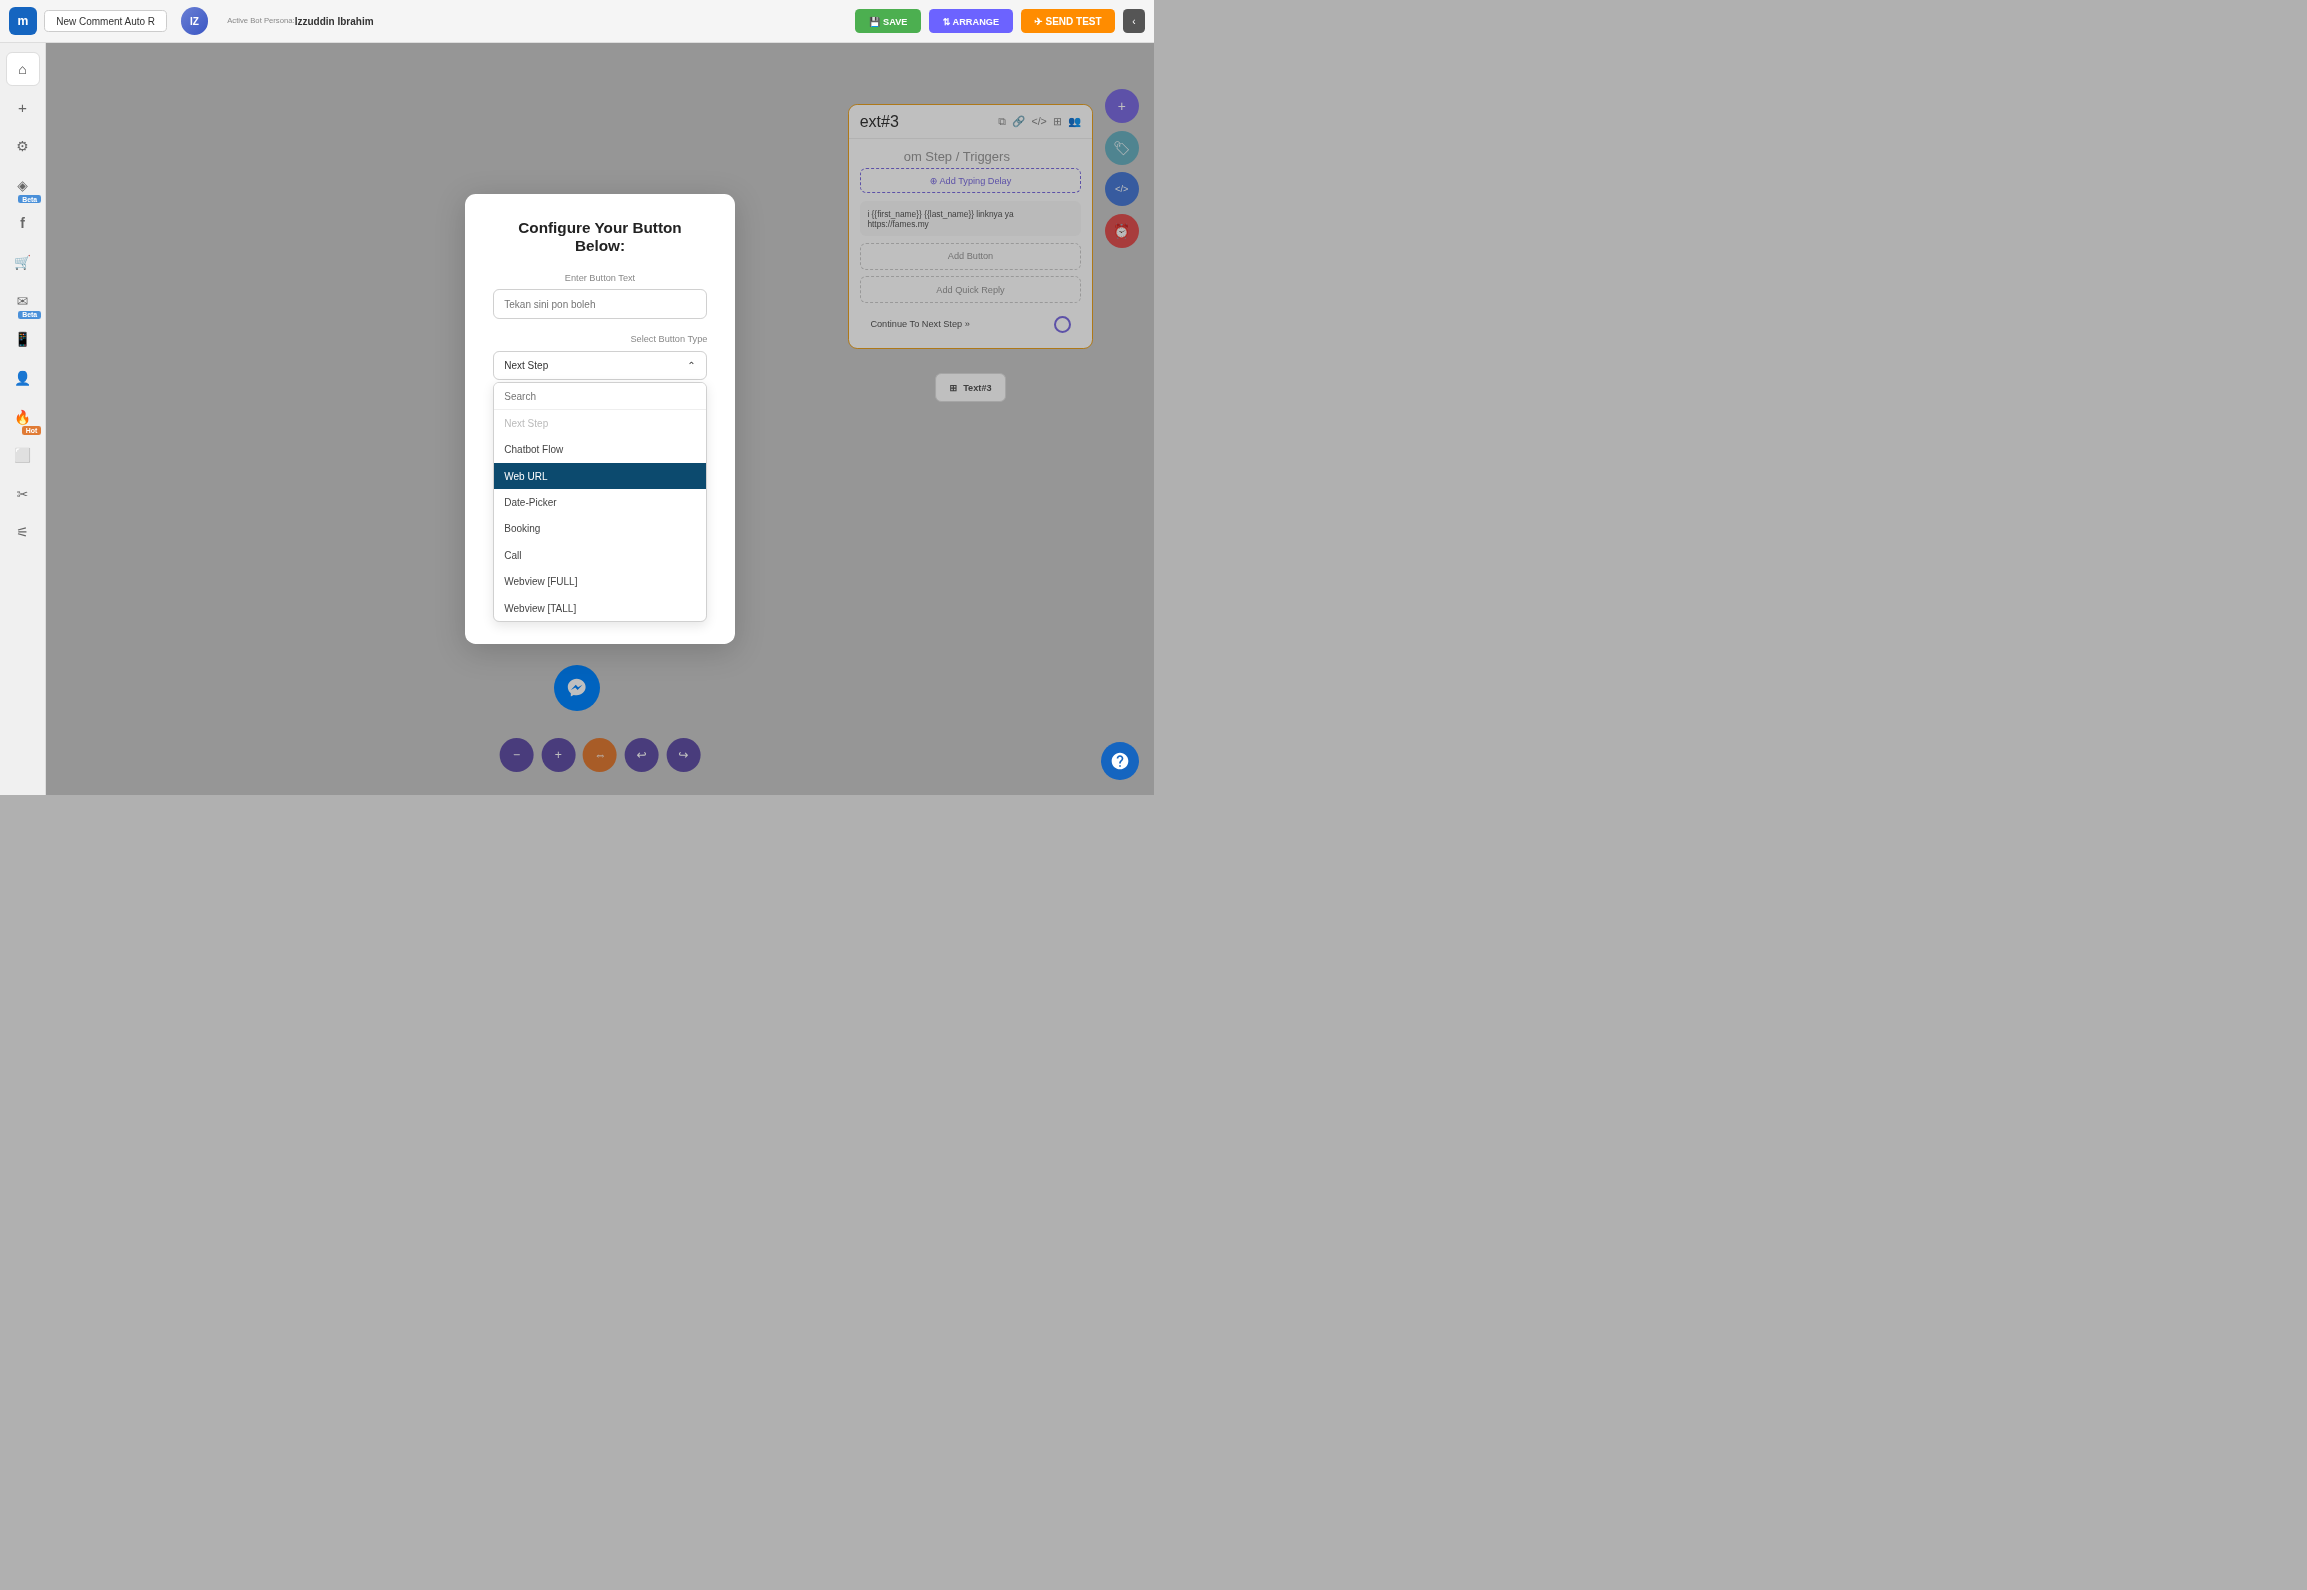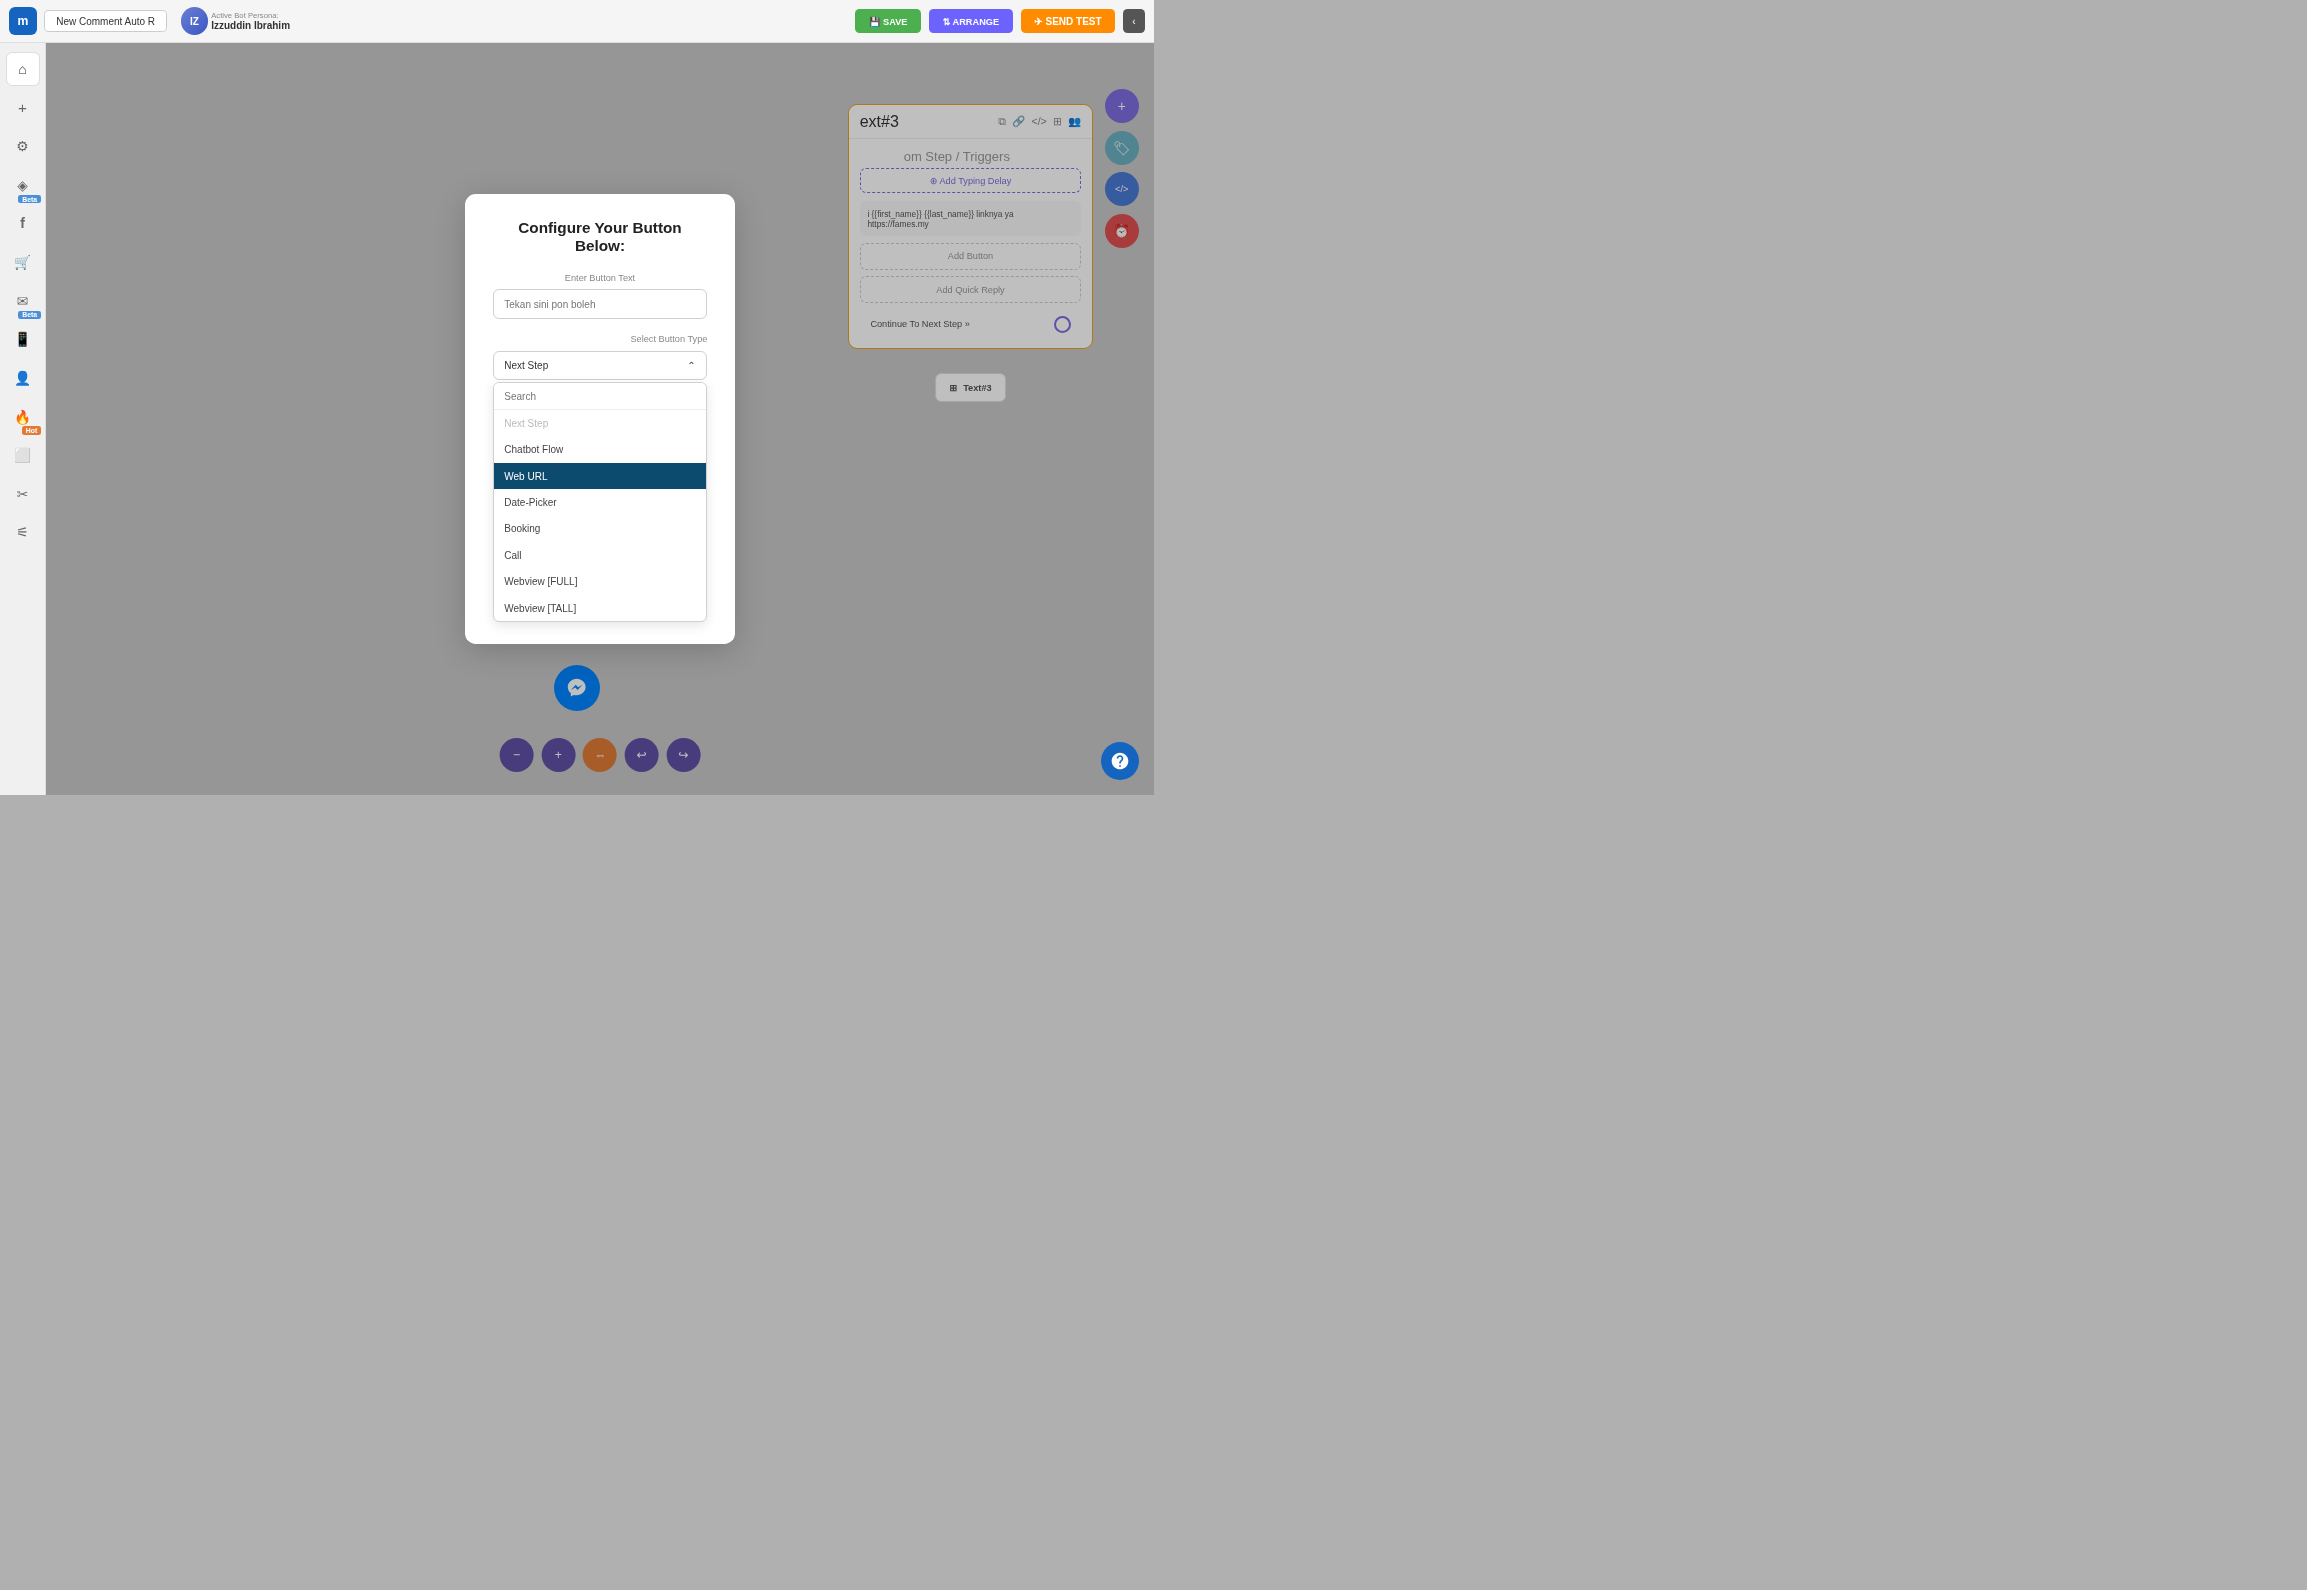--- a/index.html
+++ b/index.html
@@ -34,32 +34,32 @@
     }
     .topbar-flow-name {
       background: white;
       border: 0.8px solid #ccc;
       border-radius: 4.6px;
       padding: 4.6px 10.7px;
       font-size: 10px;
       color: #333;
     }
     .topbar-persona {
-      display: flex; align-items: center; gap: 3px;
+      display: flex; align-items: center; gap: 19px;
       margin-left: 6.1px;
     }
     .persona-avatar {
       width: 27.6px; height: 27.6px;
       border-radius: 50%;
       background: linear-gradient(135deg, #6a7fd4, #3a56c4);
       display: flex; align-items: center; justify-content: center;
       color: white; font-size: 10px; font-weight: bold;
       overflow: hidden;
     }
-    .persona-info { display: flex; flex-direction: column; }
+    .persona-info { display: flex; flex-direction: row; }
     .persona-label { font-size: 7.7px; color: #888; }
     .persona-name { font-size: 10px; font-weight: 600; color: #333; }
     .topbar-spacer { flex: 1; }
     .btn-save {
       background: #4caf50;
       color: white;
       border: none;
       border-radius: 4.6px;
       padding: 6.1px 13.8px;
       font-size: 9.2px;

